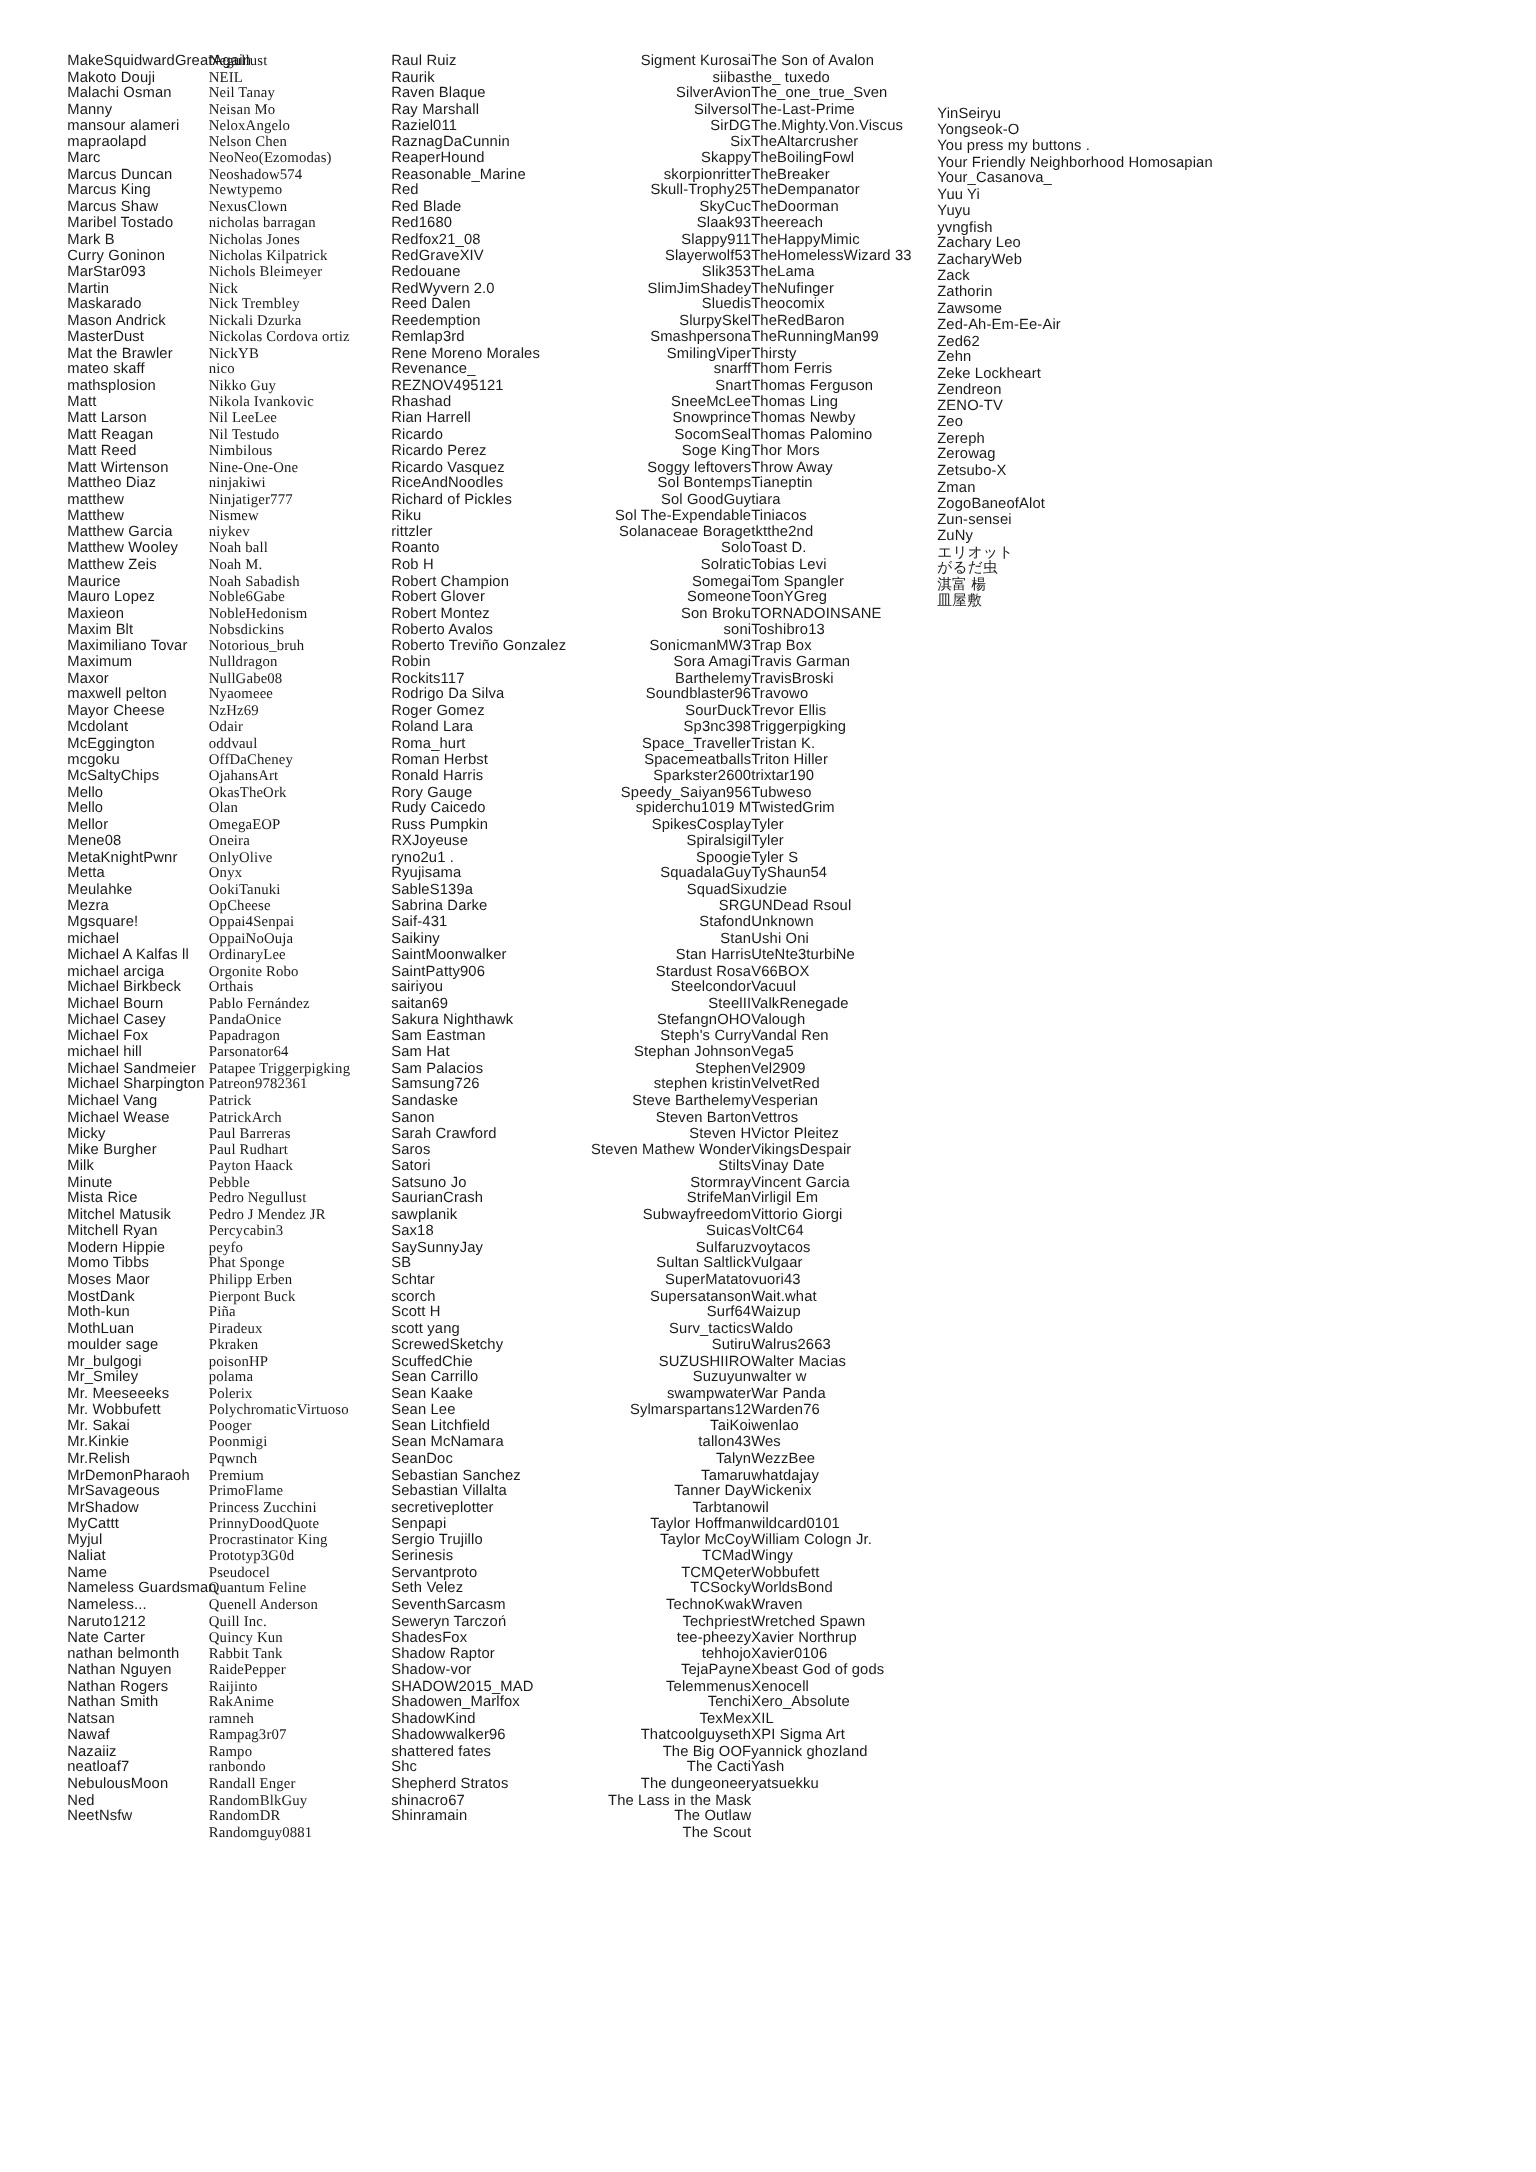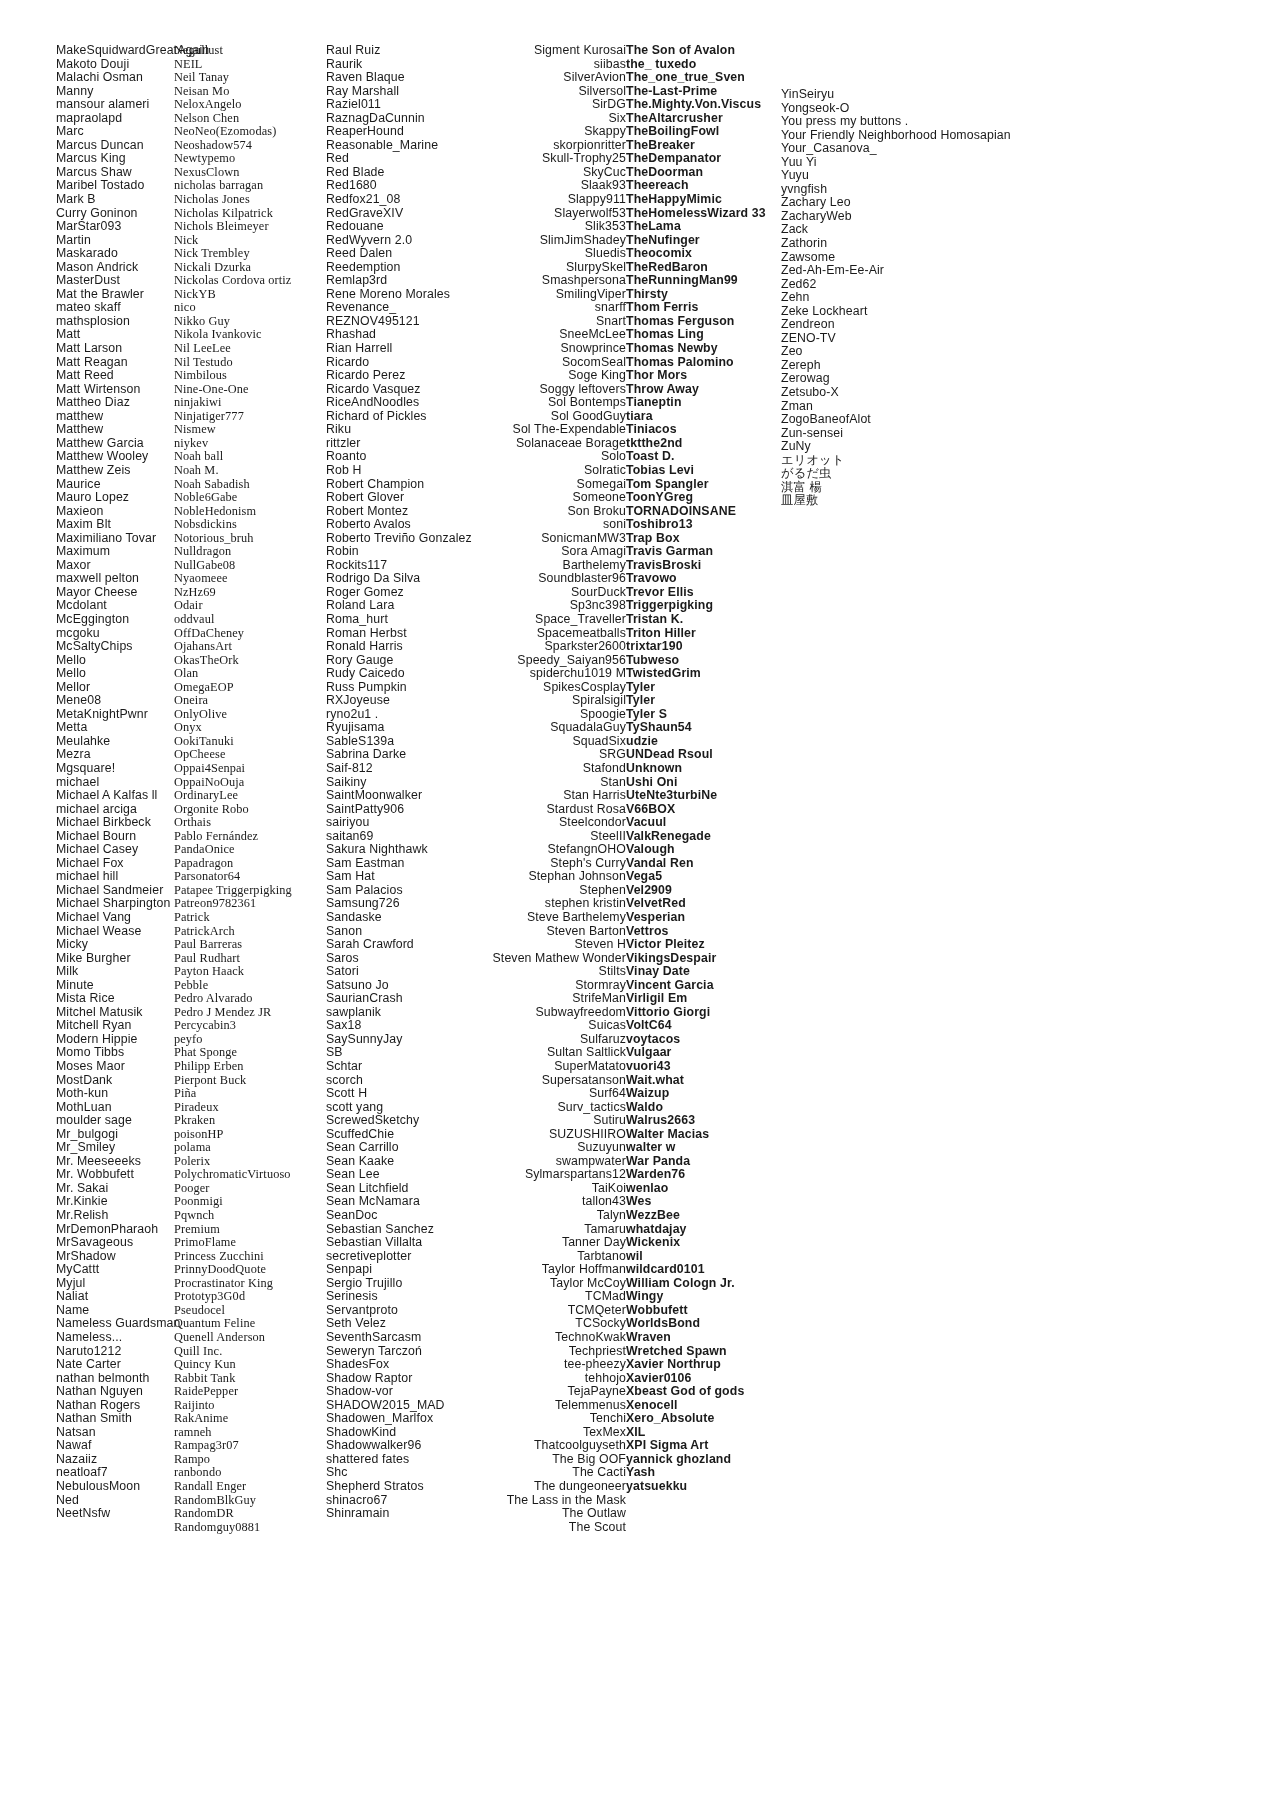--- a/index.html
+++ b/index.html
@@ -27,21 +27,21 @@
   }
   .column {
     display: flex;
     flex-direction: column;
     box-sizing: border-box;
   }
   .col-0 { width: 174px; padding-left: 56px; }
   .col-1 { width: 152px; font-family: Liberation Serif, serif; }
   .col-2 { width: 152px; }
   .col-3 { width: 148px; align-items: flex-end; }
-  .col-4 { width: 155px; font-weight: bold; }
+  .col-4 { width: 155px; }
   .col-5 { width: 240px; margin-top: 44px; }
   .name {
     font-size: 12.3px;
     line-height: 13.55px;
     white-space: nowrap;
     letter-spacing: 0.01em;
   }
 </style>
 </head>
 <body>
@@ -222,21 +222,21 @@
       <div class="name">Papadragon</div>
       <div class="name">Parsonator64</div>
       <div class="name">Patapee Triggerpigking</div>
       <div class="name">Patreon9782361</div>
       <div class="name">Patrick</div>
       <div class="name">PatrickArch</div>
       <div class="name">Paul Barreras</div>
       <div class="name">Paul Rudhart</div>
       <div class="name">Payton Haack</div>
       <div class="name">Pebble</div>
-      <div class="name">Pedro Alvarado</div>
+      <div class="name">Pedro Negullust</div>
       <div class="name">Pedro J Mendez JR</div>
       <div class="name">Percycabin3</div>
       <div class="name">peyfo</div>
       <div class="name">Phat Sponge</div>
       <div class="name">Philipp Erben</div>
       <div class="name">Pierpont Buck</div>
       <div class="name">Piña</div>
       <div class="name">Piradeux</div>
       <div class="name">Pkraken</div>
       <div class="name">poisonHP</div>
@@ -317,21 +317,21 @@
       <div class="name">Roman Herbst</div>
       <div class="name">Ronald Harris</div>
       <div class="name">Rory Gauge</div>
       <div class="name">Rudy Caicedo</div>
       <div class="name">Russ Pumpkin</div>
       <div class="name">RXJoyeuse</div>
       <div class="name">ryno2u1 .</div>
       <div class="name">Ryujisama</div>
       <div class="name">SableS139a</div>
       <div class="name">Sabrina Darke</div>
-      <div class="name">Saif-812</div>
+      <div class="name">Saif-431</div>
       <div class="name">Saikiny</div>
       <div class="name">SaintMoonwalker</div>
       <div class="name">SaintPatty906</div>
       <div class="name">sairiyou</div>
       <div class="name">saitan69</div>
       <div class="name">Sakura Nighthawk</div>
       <div class="name">Sam Eastman</div>
       <div class="name">Sam Hat</div>
       <div class="name">Sam Palacios</div>
       <div class="name">Samsung726</div>

